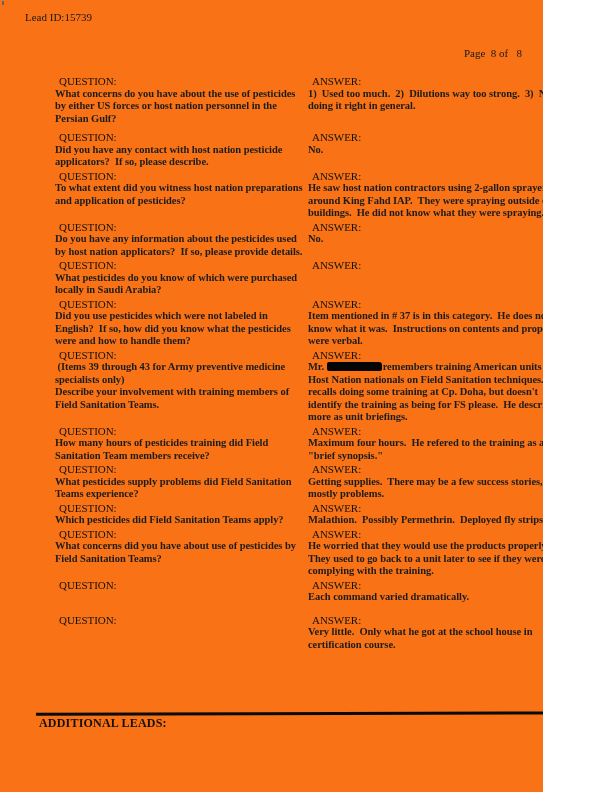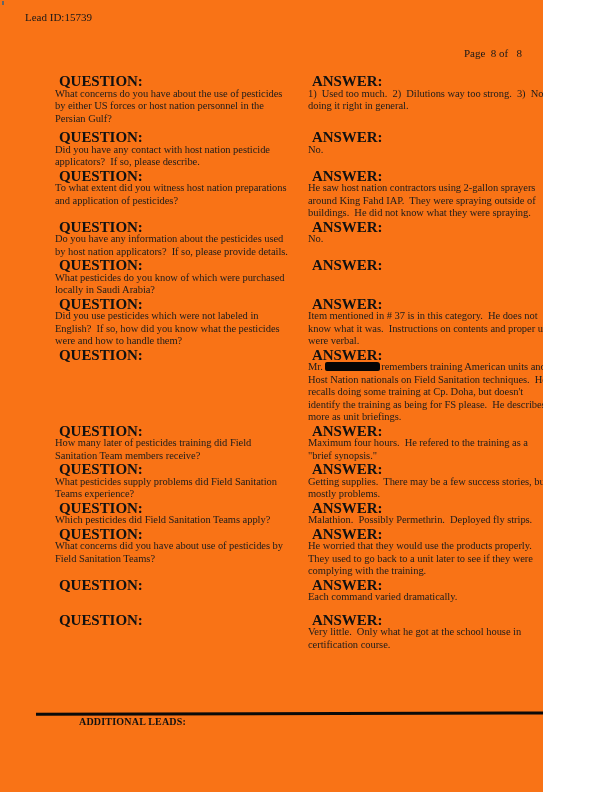--- a/index.html
+++ b/index.html
@@ -27,37 +27,37 @@
     display: grid;
     grid-template-columns: 253px 290px;
     column-gap: 0;
     row-gap: 1px;
   }
   .cell { font-size: 10.5px; line-height: 12.5px; letter-spacing: -0.05px; }
   
   .qa-grid > :nth-child(3), .qa-grid > :nth-child(4) { margin-top: 5px; }
   .qa-grid > :nth-child(25), .qa-grid > :nth-child(26) { margin-top: 9px; }
   .qa-heading {
-    font-weight: bold; font-size: 15px; line-height: 12.5px;
+    font-weight: normal; font-size: 11px; line-height: 12.5px;
     padding-left: 4px; color: #111;
   }
-  .qa-body { white-space: pre; color: #1c1c1c; }
+  .qa-body { white-space: pre; color: #1c1c1c; font-weight: bold; }
   .q-cell { padding-right: 6px; }
   .redaction-box {
     display: inline-block; width: 55px; height: 9px;
     background: #050505; border-radius: 2px 3px 2px 2px;
     vertical-align: -1px; margin-right: 1px;
   }
   .footer-rule {
     position: absolute; left: 36px; top: 712px; width: 541px; height: 3px;
     background: #0a0a0a; transform: rotate(-0.15deg);
   }
   .footer-label {
     position: absolute; left: 39px; top: 716px;
-    font-weight: bold; font-size: 10px; letter-spacing: 0.2px; color: #111; margin-left: 40px;
+    font-weight: bold; font-size: 12px; letter-spacing: 0.2px; color: #111;
   }
 </style>
 </head>
 <body>
 
 <div class="page">
   <div class="scan-artifact"></div>
 
   <div class="doc-header">
     <span>Lead ID:15739</span>
@@ -126,33 +126,37 @@
   </div>
   <div class="cell a-cell">
     <div class="qa-heading a-heading">ANSWER:</div>
     <div class="qa-body a-body">Item mentioned in # 37 is in this category.  He does not
 know what it was.  Instructions on contents and proper use
 were verbal.</div>
   </div>
 
   <div class="cell q-cell">
     <div class="qa-heading q-heading">QUESTION:</div>
+    <div class="qa-body q-body"> (Items 39 through 43 for Army preventive medicine
+specialists only)
+Describe your involvement with training members of
+Field Sanitation Teams.</div>
   </div>
   <div class="cell a-cell">
     <div class="qa-heading a-heading">ANSWER:</div>
     <div class="qa-body a-body"><span>Mr. </span><span class="redaction-box"></span><span>remembers training American units and
 Host Nation nationals on Field Sanitation techniques.  He
 recalls doing some training at Cp. Doha, but doesn't
 identify the training as being for FS please.  He describes it
 more as unit briefings.</span></div>
   </div>
 
   <div class="cell q-cell">
     <div class="qa-heading q-heading">QUESTION:</div>
-    <div class="qa-body q-body">How many later of pesticides training did Field
+    <div class="qa-body q-body">How many hours of pesticides training did Field
 Sanitation Team members receive?</div>
   </div>
   <div class="cell a-cell">
     <div class="qa-heading a-heading">ANSWER:</div>
     <div class="qa-body a-body">Maximum four hours.  He refered to the training as a
 "brief synopsis."</div>
   </div>
 
   <div class="cell q-cell">
     <div class="qa-heading q-heading">QUESTION:</div>

